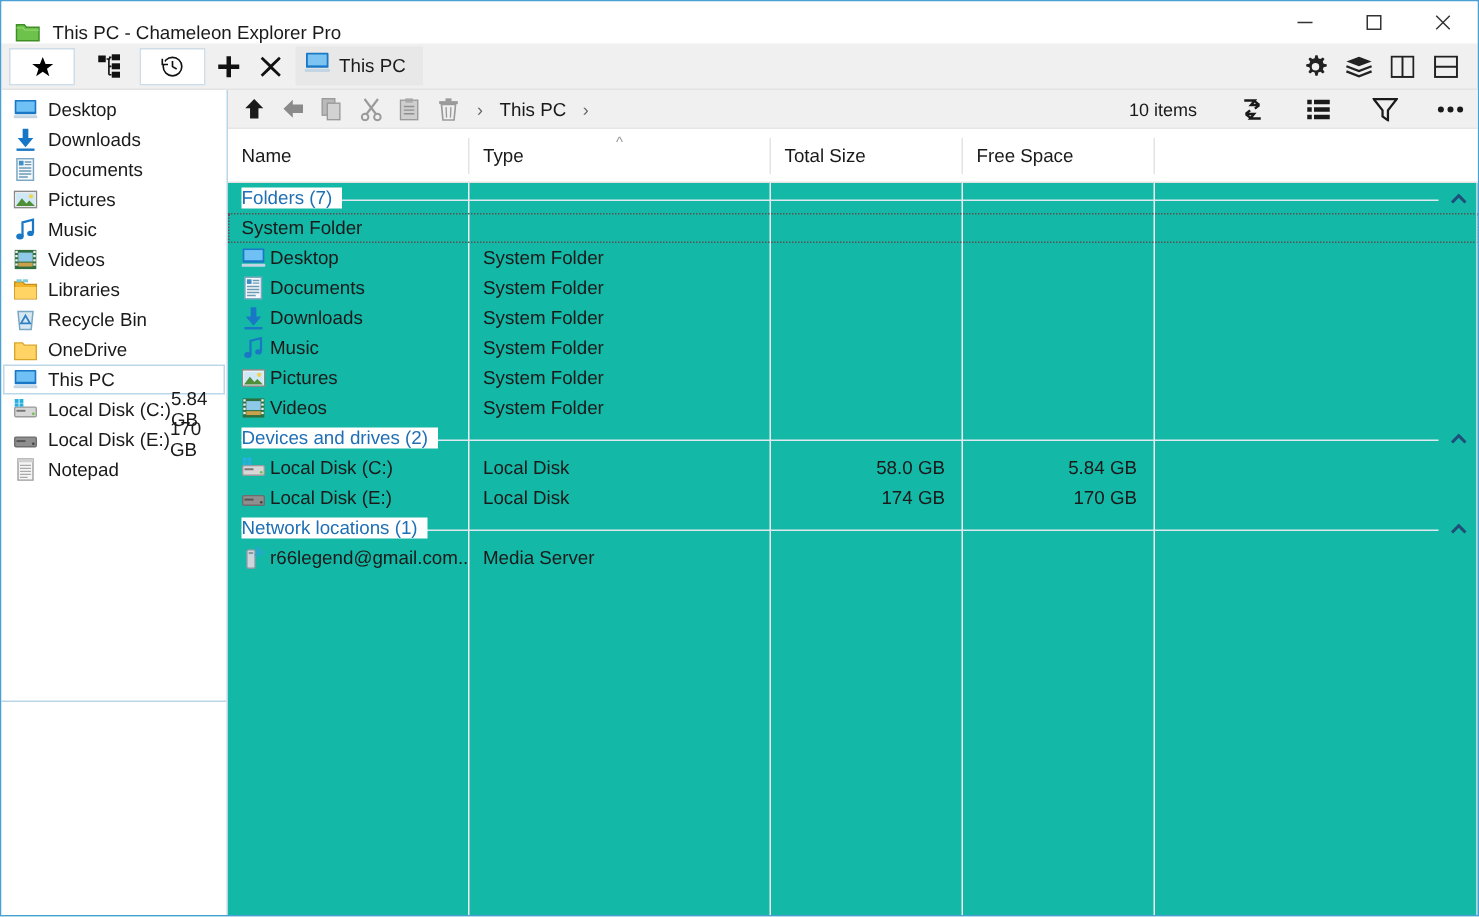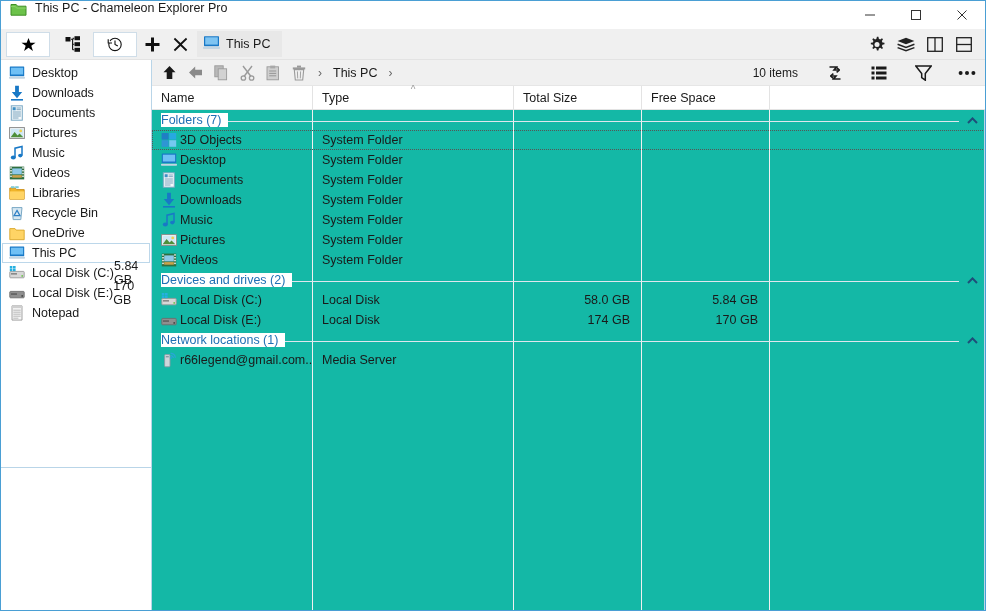--- a/index.html
+++ b/index.html
@@ -13,21 +13,21 @@
     width: 986px; height: 611px;
     border: 1px solid #4a9fd4;
     background: #ffffff;
     display: flex; flex-direction: column;
     position: relative;
   }
 
   
   .titlebar {
     height: 25px; min-height: 28px;
-    display: flex; align-items: flex-start;
+    display: flex; align-items: flex-end;
     background: #ffffff;
     position: relative;
   }
   .title-icon { margin-left: 9px; width: 18px; height: 16px; display:flex; align-items:center;}
   .title-text {
     font-size: 12.5px; color: #1a1a1a; margin-left: 7px;
     white-space: nowrap;
   }
   .win-controls { margin-left: auto; display: flex; height: 28px; }
   .win-btn {
@@ -140,21 +140,21 @@
   }
   .items-count { font-size: 12px; color: #1a1a1a; margin-right: 5px; white-space: nowrap; }
   .nr-btn {
     width: 24px; height: 24px;
     display: flex; align-items: center; justify-content: center;
     cursor: default;
   }
 
   
   .colhead {
-    height: 24px; min-height: 24px;
+    height: 36px; min-height: 24px;
     display: flex; align-items: center;
     background: #ffffff;
     border-bottom: 1px solid #e3e3e3;
     position: relative;
   }
   .ch {
     font-size: 12.5px; color: #1a1a1a;
     height: 24px; display: flex; align-items: center;
     padding-left: 9px;
     border-right: 1px solid #e3e3e3;
@@ -594,31 +594,20 @@
             <div class="grouphdr">
               <div class="gline"></div>
               <span class="gtitle">Folders (7)</span>
               <span class="gchev">
                 <svg width="11" height="7" viewBox="0 0 11 7">
                   <path d="M1 6 L5.5 1.4 L10 6" fill="none" stroke="#1f4e79" stroke-width="2"></path>
                 </svg>
               </span>
             </div>
             <div class="row focus">
-              <div class="cell name">
-                <span class="ico">
-                  <svg width="16" height="16" viewBox="0 0 16 16">
-                    <rect x="0.6" y="1" width="7" height="6.6" fill="#1f7fc4"></rect>
-                    <rect x="8.2" y="1" width="7" height="6.6" fill="#27a8e0"></rect>
-                    <rect x="0.6" y="8.2" width="7" height="6.6" fill="#2f95d4"></rect>
-                    <rect x="8.2" y="8.2" width="7" height="6.6" fill="#74c8ef"></rect>
-                  </svg>
-                </span>
-                <span>3D Objects</span>
-              </div>
               <div class="cell type">System Folder</div>
               <div class="cell size"></div>
               <div class="cell free"></div>
             </div>
             <div class="row">
               <div class="cell name">
                 <span class="ico">
                   <svg width="16" height="16" viewBox="0 0 16 16">
                     <rect x="0.8" y="1.6" width="14.4" height="9.6" rx="0.5" fill="#1878c6"></rect>
                     <rect x="1.9" y="2.7" width="12.2" height="6.8" fill="#6fc0f5"></rect>

